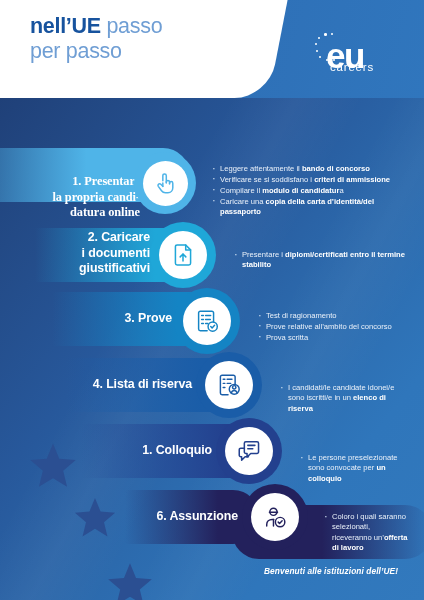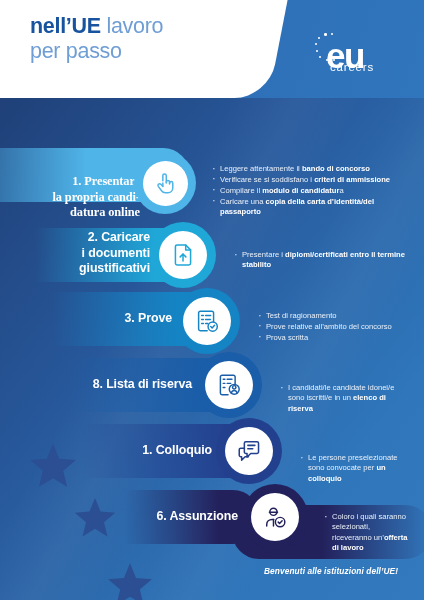--- a/index.html
+++ b/index.html
@@ -87,21 +87,21 @@
   <div class="star" style="left:104px;top:560px;">
     <svg width="52" height="50" viewBox="0 0 24 24">
         <path fill="#2b4f92" d="M12 1.6l2.9 7.0 7.6.6-5.8 5 1.8 7.4L12 17.6 5.5 21.6l1.8-7.4-5.8-5 7.6-.6z"></path>
       </svg>
   </div>
 
   <div class="header">
     <div class="header-white"></div>
 
     <div class="header-title">
-      <div><b>nell’UE</b><span> lavoro</span></div>
+      <div><b>nell’UE</b><span> passo</span></div>
       <div><span>per passo</span></div>
     </div>
 
     <div class="logo">
       <div class="logo-dots">
         <i style="left:1px;top:10px;width:2px;height:2px;"></i>
         <i style="left:4px;top:4px;width:2.4px;height:2.4px;"></i>
         <i style="left:10px;top:0px;width:2.6px;height:2.6px;"></i>
         <i style="left:17px;top:0px;width:2.2px;height:2.2px;"></i>
         <i style="left:2px;top:17px;width:2.2px;height:2.2px;"></i>
@@ -186,21 +186,21 @@
           <li>Test di ragionamento</li>
           <li>Prove relative all’ambito del concorso</li>
           <li>Prova scritta</li>
         </ul>
       </div>
   </div>
 
   <div class="step" style="top:0;">
     <div class="ribbon left" style="top:358px;width:296px;background:linear-gradient(90deg,rgba(26,93,168,0) 0%,rgba(26,93,168,0) 36%,#1a5da8 82%,#1a5da8 100%);"></div>
     <div class="step-label" style="left:50px;top:377px;width:142px;">
-        <div>8. Lista di riserva</div>
+        <div>4. Lista di riserva</div>
       </div>
     <div class="circle-outer" style="left:196px;top:352px;width:66px;height:66px;background:#1a5da8;">
       <div class="circle-inner" style="width:48px;height:48px;">
         <svg width="27" height="27" viewBox="0 0 24 24" fill="none" stroke="#1a5da8" stroke-width="1.3" stroke-linecap="round" stroke-linejoin="round">
           <path d="M17 11.6V4.3a1.5 1.5 0 0 0-1.5-1.5H5.4A1.5 1.5 0 0 0 3.9 4.3v14.4a1.5 1.5 0 0 0 1.5 1.5h5.3"></path>
           <path d="M6.4 6.5h1.5M6.4 10.1h1.5M6.4 13.7h1.5"></path>
           <path d="M9.9 6.5h4.3M9.9 10.1h3.2"></path>
           <circle cx="16.2" cy="15.4" r="4.4"></circle>
           <path d="M16.2 15.1a1.5 1.5 0 1 0 0-3 1.5 1.5 0 0 0 0 3z"></path>
           <path d="M13.6 18.6c.4-1.4 1.4-2.1 2.6-2.1s2.2.7 2.6 2.1"></path>

